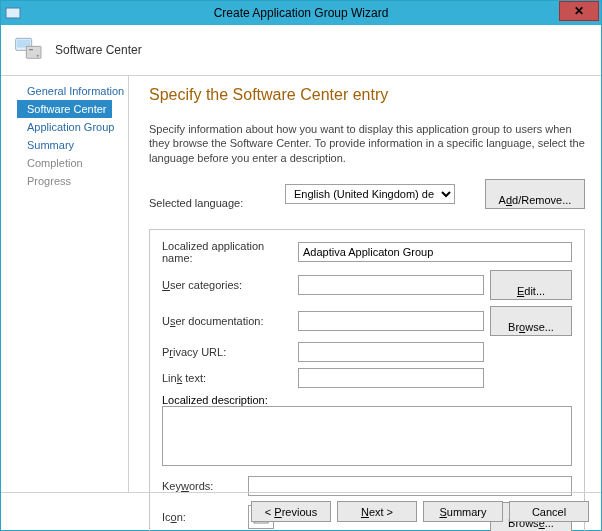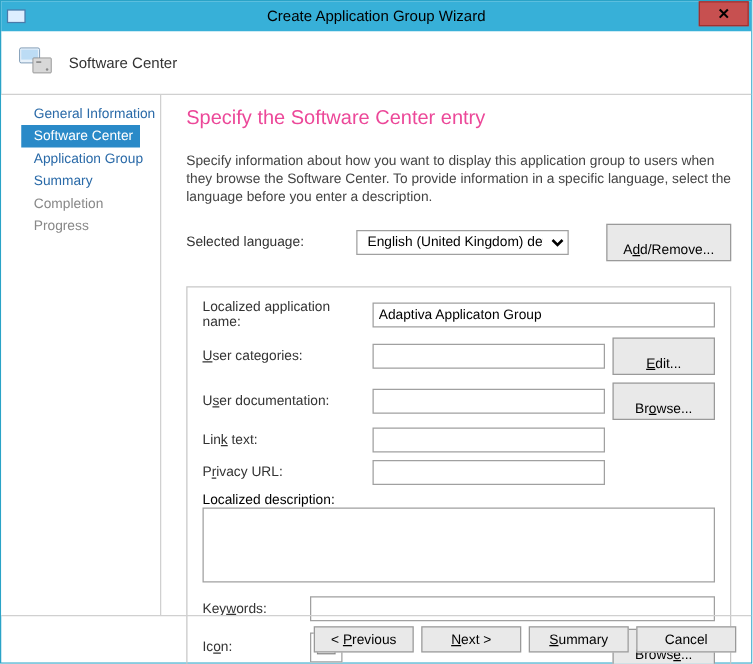--- a/index.html
+++ b/index.html
@@ -95,21 +95,21 @@
   }
   .main {
     flex: 1;
     padding: 10px 16px 8px 20px;
     display: flex;
     flex-direction: column;
     min-height: 0;
     box-sizing: border-box;
   }
   .page-title {
-    color: #ec4899;
+    color: #a16207;
     font-size: 16px;
     margin: 0 0 18px 0;
   }
   .intro {
     color: #444;
     margin-bottom: 14px;
     line-height: 1.3;
   }
   .row {
     display: flex;
@@ -230,21 +230,21 @@
       <div class="item">Application Group</div>
       <div class="item">Summary</div>
       <div class="item disabled">Completion</div>
       <div class="item disabled">Progress</div>
     </div>
 
     <div class="main">
       <div class="page-title">Specify the Software Center entry</div>
       <div class="intro">Specify information about how you want to display this application group to users when they browse the Software Center. To provide information in a specific language, select the language before you enter a description.</div>
 
-      <div class="row" style="margin-bottom:12px;">
+      <div class="row" style="margin-bottom:12px;align-items:flex-end;">
         <div class="label">Selected language:</div>
         <div class="field">
           <select style="width:170px">
             <option>English (United Kingdom) default</option>
           </select>
           <div class="spacer"></div>
           <button class="btn" style="min-width:100px">
             <span>A<span class="u">d</span>d/Remove...</span>
           </button>
         </div>
@@ -267,27 +267,27 @@
 
         <div class="row">
           <div class="label">U<span class="u">s</span>er documentation:</div>
           <input type="text" style="flex: 1 1 0%;" value="">
           <div class="right-btn-col">
             <button class="btn">Br<span class="u">o</span>wse...</button>
           </div>
         </div>
 
         <div class="row">
+          <div class="label">P<span class="u">r</span>ivacy URL:</div>
+          <input type="text" style="flex: 1 1 0%;" value="">
+          <div class="right-btn-col"></div>
+        </div>
+
+        <div class="row">
           <div class="label">Lin<span class="u">k</span> text:</div>
-          <input type="text" style="flex: 1 1 0%;" value="">
-          <div class="right-btn-col"></div>
-        </div>
-
-        <div class="row">
-          <div class="label">P<span class="u">r</span>ivacy URL:</div>
           <input type="text" style="flex: 1 1 0%;" value="">
           <div class="right-btn-col"></div>
         </div>
 
         <div style="margin-top:6px;">Localized description:</div>
         <textarea class="desc" style=""></textarea>
 
         <div class="row keywords-row">
           <div class="label" style="width:80px">Key<span class="u">w</span>ords:</div>
           <input type="text" style="flex: 1 1 0%;" value="">

